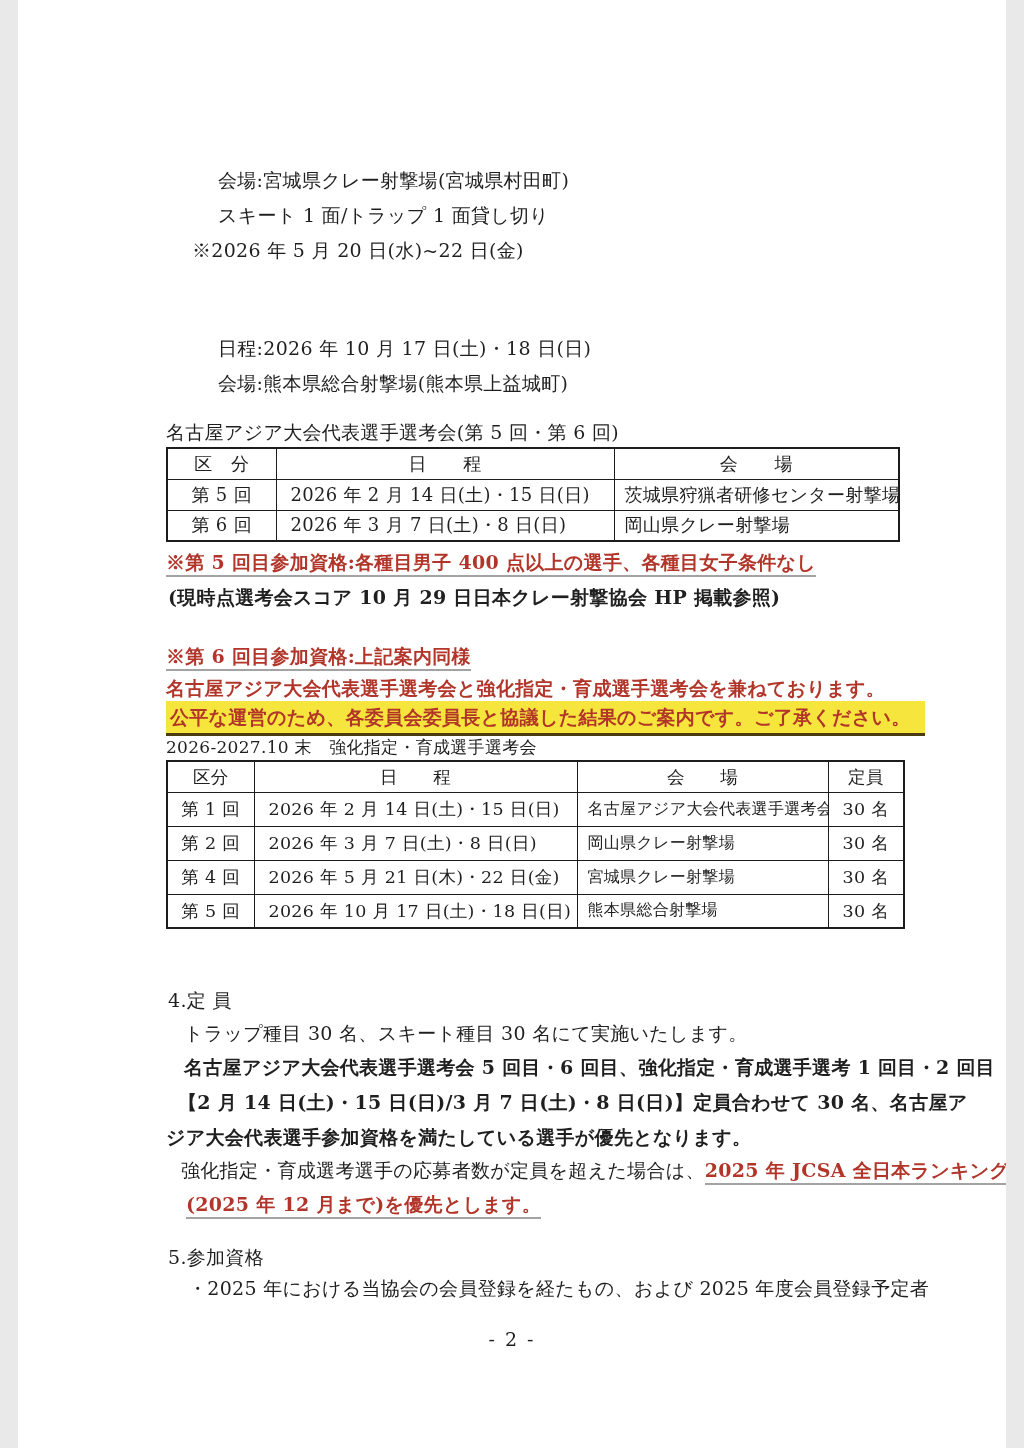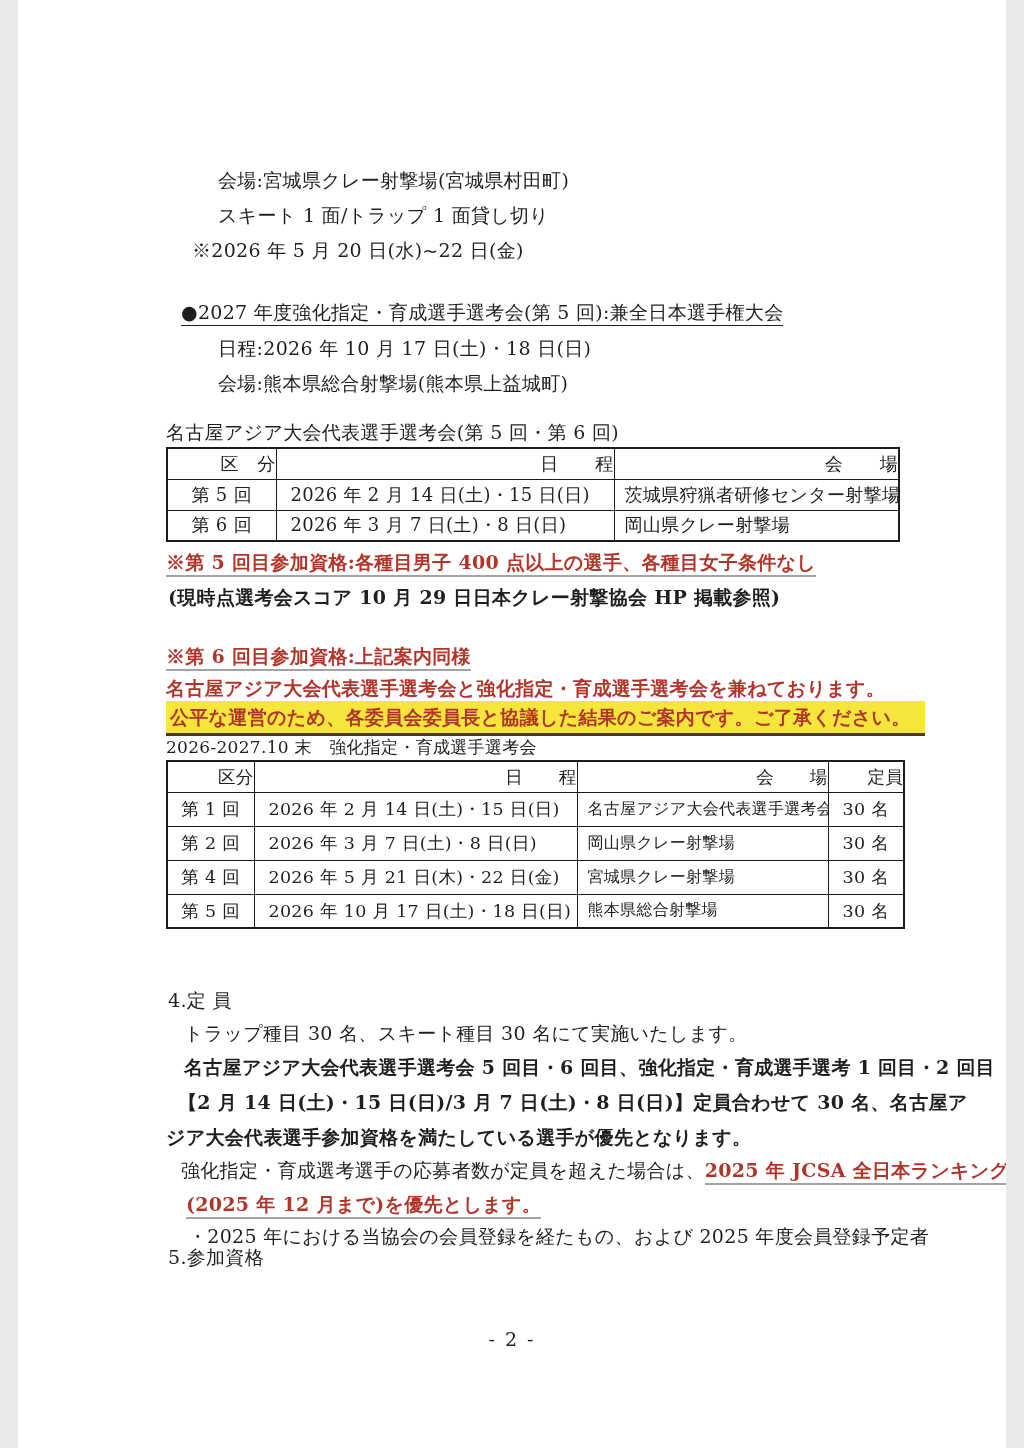--- a/index.html
+++ b/index.html
@@ -38,21 +38,21 @@
     border:2px solid #1c1c1c;
   }
   .tbl th,.tbl td{
     border:1.5px solid #1c1c1c;
     font-weight:normal;
     font-size:18px;
     letter-spacing:0.3px;
     white-space:nowrap;
     overflow:hidden;
   }
-  .tbl th{ text-align:right; }
+  .tbl th{ text-align:center; }
   .tbl td.c-center{ text-align:center; }
   .tbl td.c-left{ text-align:left; padding-left:14px; }
   table.tbl2 th, table.tbl2 td{ font-size:17.5px; }
   table.tbl2 td.venue{ font-size:16px; padding-left:10px; }
   .pageno{
     position:absolute;
     left:0; right:0;
     text-align:center;
     font-size:19px;
     letter-spacing:2px;
@@ -60,21 +60,20 @@
 </style>
 </head>
 <body>
 
 <div class="page">
 
   <div class="abs" style="left:200px;top:168px">会場:宮城県クレー射撃場(宮城県村田町)</div>
   <div class="abs" style="left:200px;top:203px">スキート 1 面/トラップ 1 面貸し切り</div>
   <div class="abs" style="left:174px;top:238px">※2026 年 5 月 20 日(水)~22 日(金)</div>
 
-  <div class="abs" style="left:163px;top:300px"><span class="u-black">●2027 年度強化指定・育成選手選考会(第 5 回):兼全日本選手権大会</span></div>
   <div class="abs" style="left:200px;top:336px">日程:2026 年 10 月 17 日(土)・18 日(日)</div>
   <div class="abs" style="left:200px;top:371px">会場:熊本県総合射撃場(熊本県上益城町)</div>
 
   <div class="abs" style="left:148px;top:420px">名古屋アジア大会代表選手選考会(第 5 回・第 6 回)</div>
   <table class="tbl" style="left:148px;top:447px;width:732px">
     <colgroup>
         <col style="width:109px">
         <col style="width:338px">
         <col style="width:285px">
       </colgroup>
@@ -152,17 +151,17 @@
 
   <div class="abs" style="left:150px;top:988px">4.定 員</div>
   <div class="abs" style="left:166px;top:1021px">トラップ種目 30 名、スキート種目 30 名にて実施いたします。</div>
   <div class="abs bold" style="left:166px;top:1055px">名古屋アジア大会代表選手選考会 5 回目・6 回目、強化指定・育成選手選考 1 回目・2 回目</div>
   <div class="abs bold" style="left:160px;top:1090px">【2 月 14 日(土)・15 日(日)/3 月 7 日(土)・8 日(日)】定員合わせて 30 名、名古屋ア</div>
   <div class="abs bold" style="left:148px;top:1125px">ジア大会代表選手参加資格を満たしている選手が優先となります。</div>
   <div class="abs" style="left:163px;top:1158px"><span>強化指定・育成選考選手の応募者数が定員を超えた場合は、</span><span class="red"><span class="u-red">2025 年 JCSA 全日本ランキング</span></span></div>
   <div class="abs red" style="left:168px;top:1192px"><span class="u-red">(2025 年 12 月まで)を優先とします。</span></div>
 
   <div class="abs" style="left:150px;top:1245px">5.参加資格</div>
-  <div class="abs" style="left:170px;top:1224px">・2025 年における当協会の会員登録を経たもの、および 2025 年度会員登録予定者</div>
+  <div class="abs" style="left:170px;top:1276px">・2025 年における当協会の会員登録を経たもの、および 2025 年度会員登録予定者</div>
 
   <div class="pageno" style="top:1328px">- 2 -</div>
 
 </div>
 
 </body></html>

